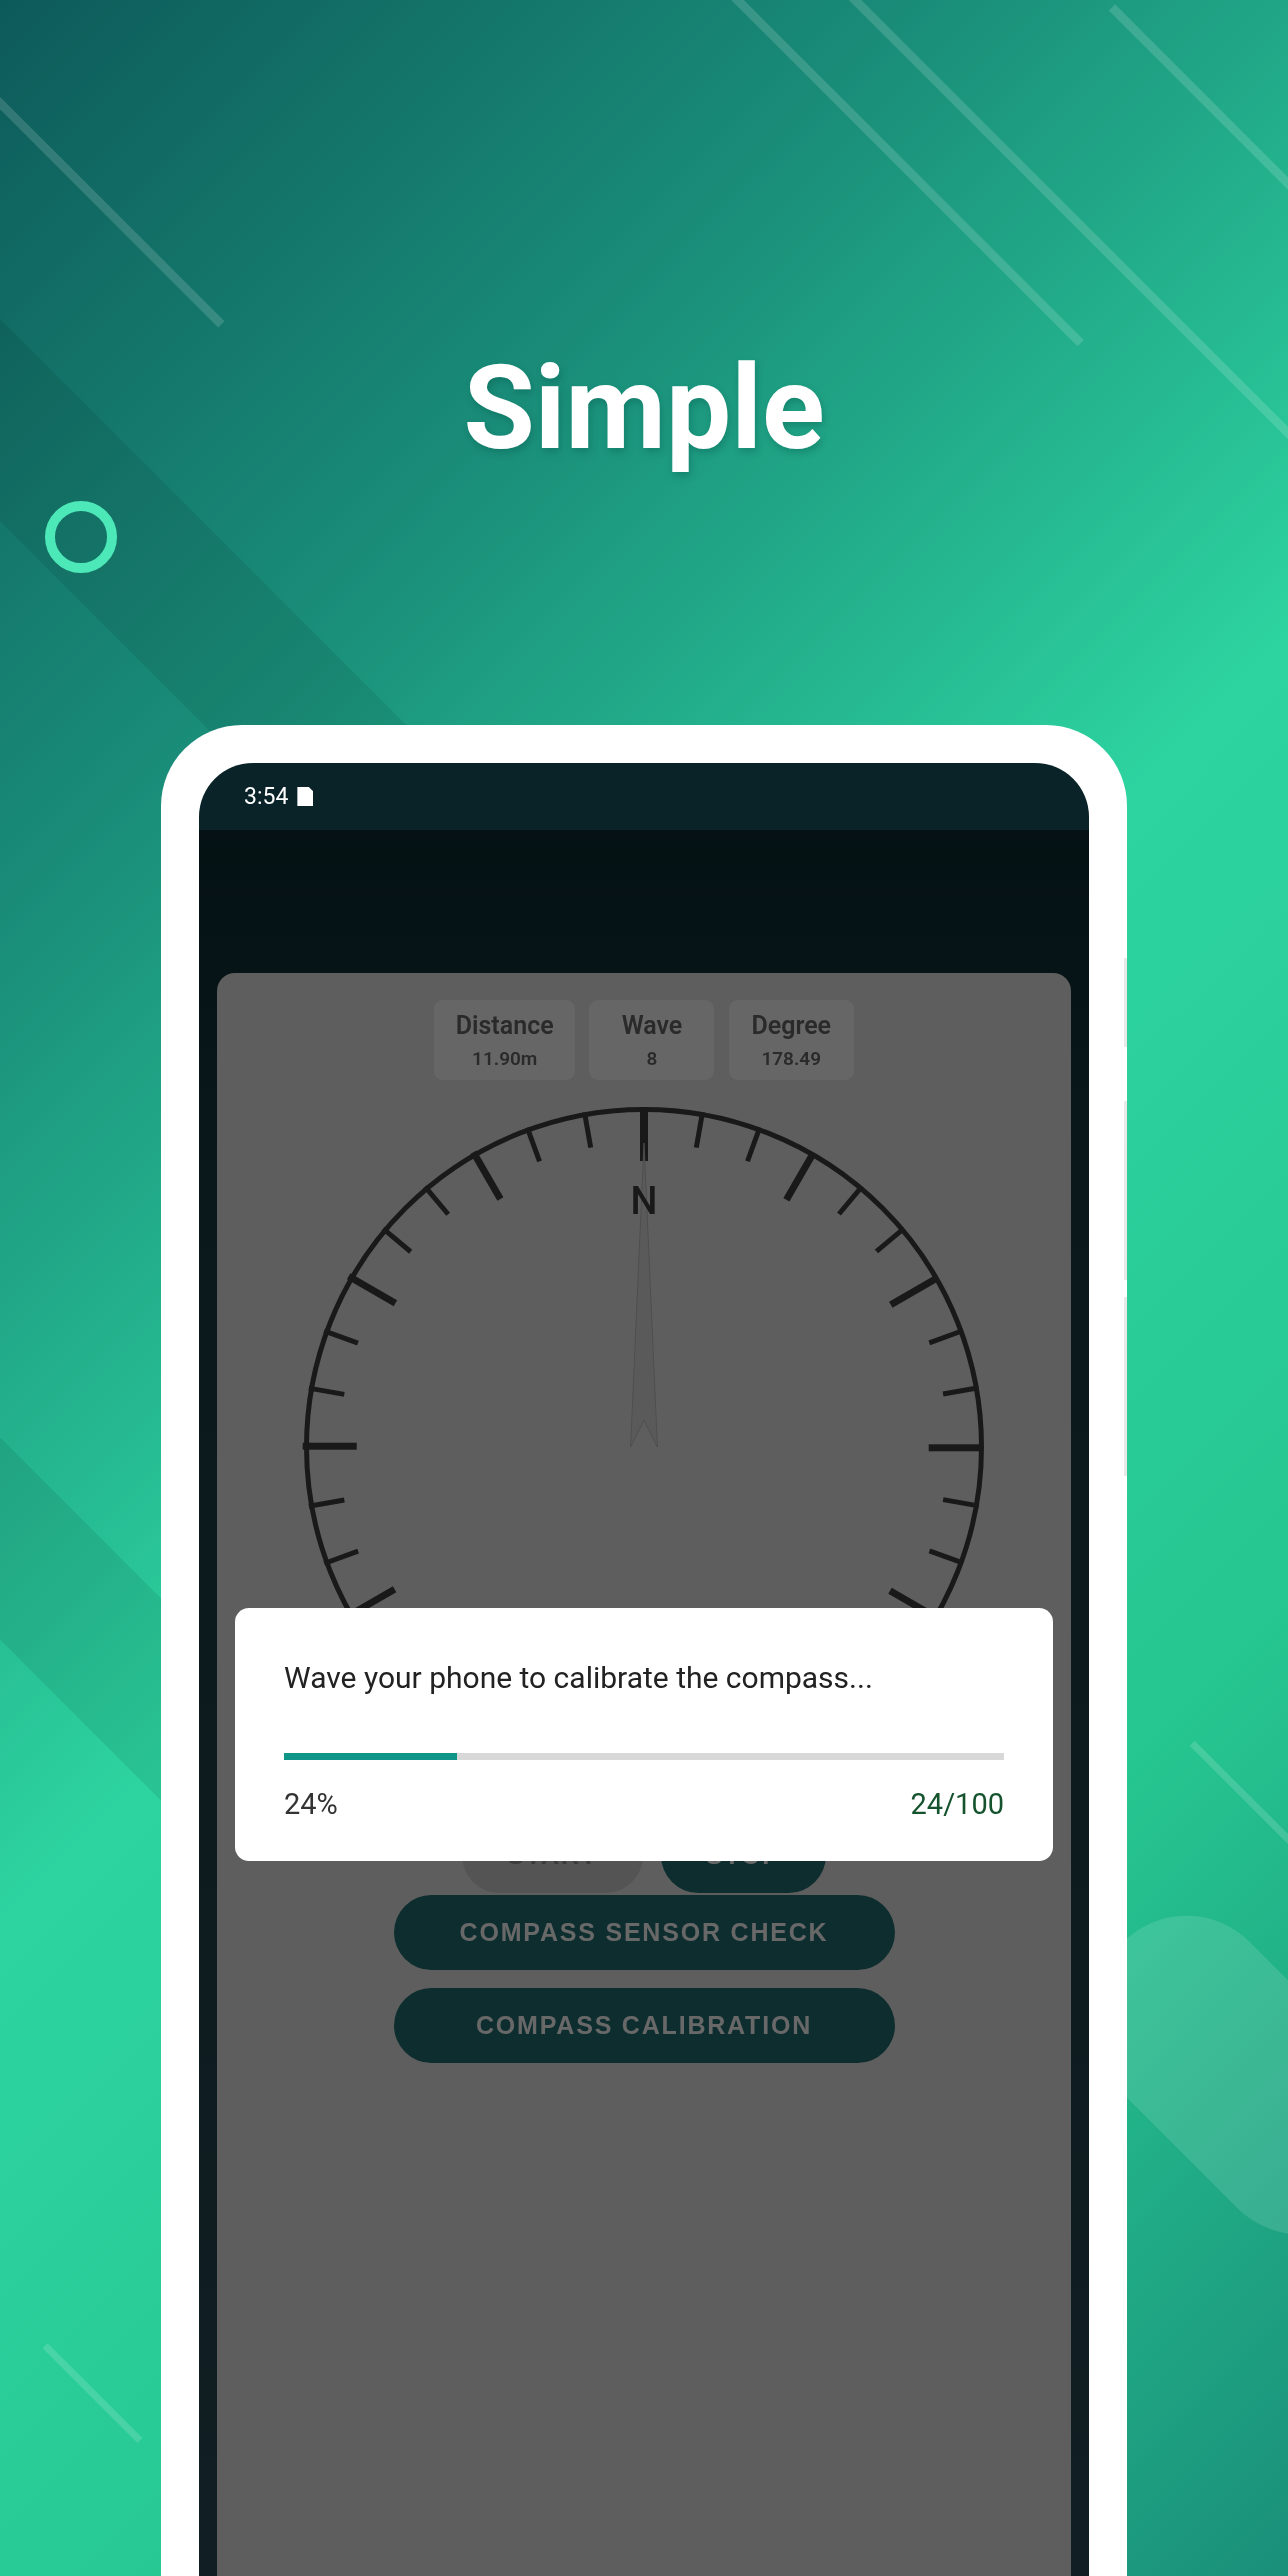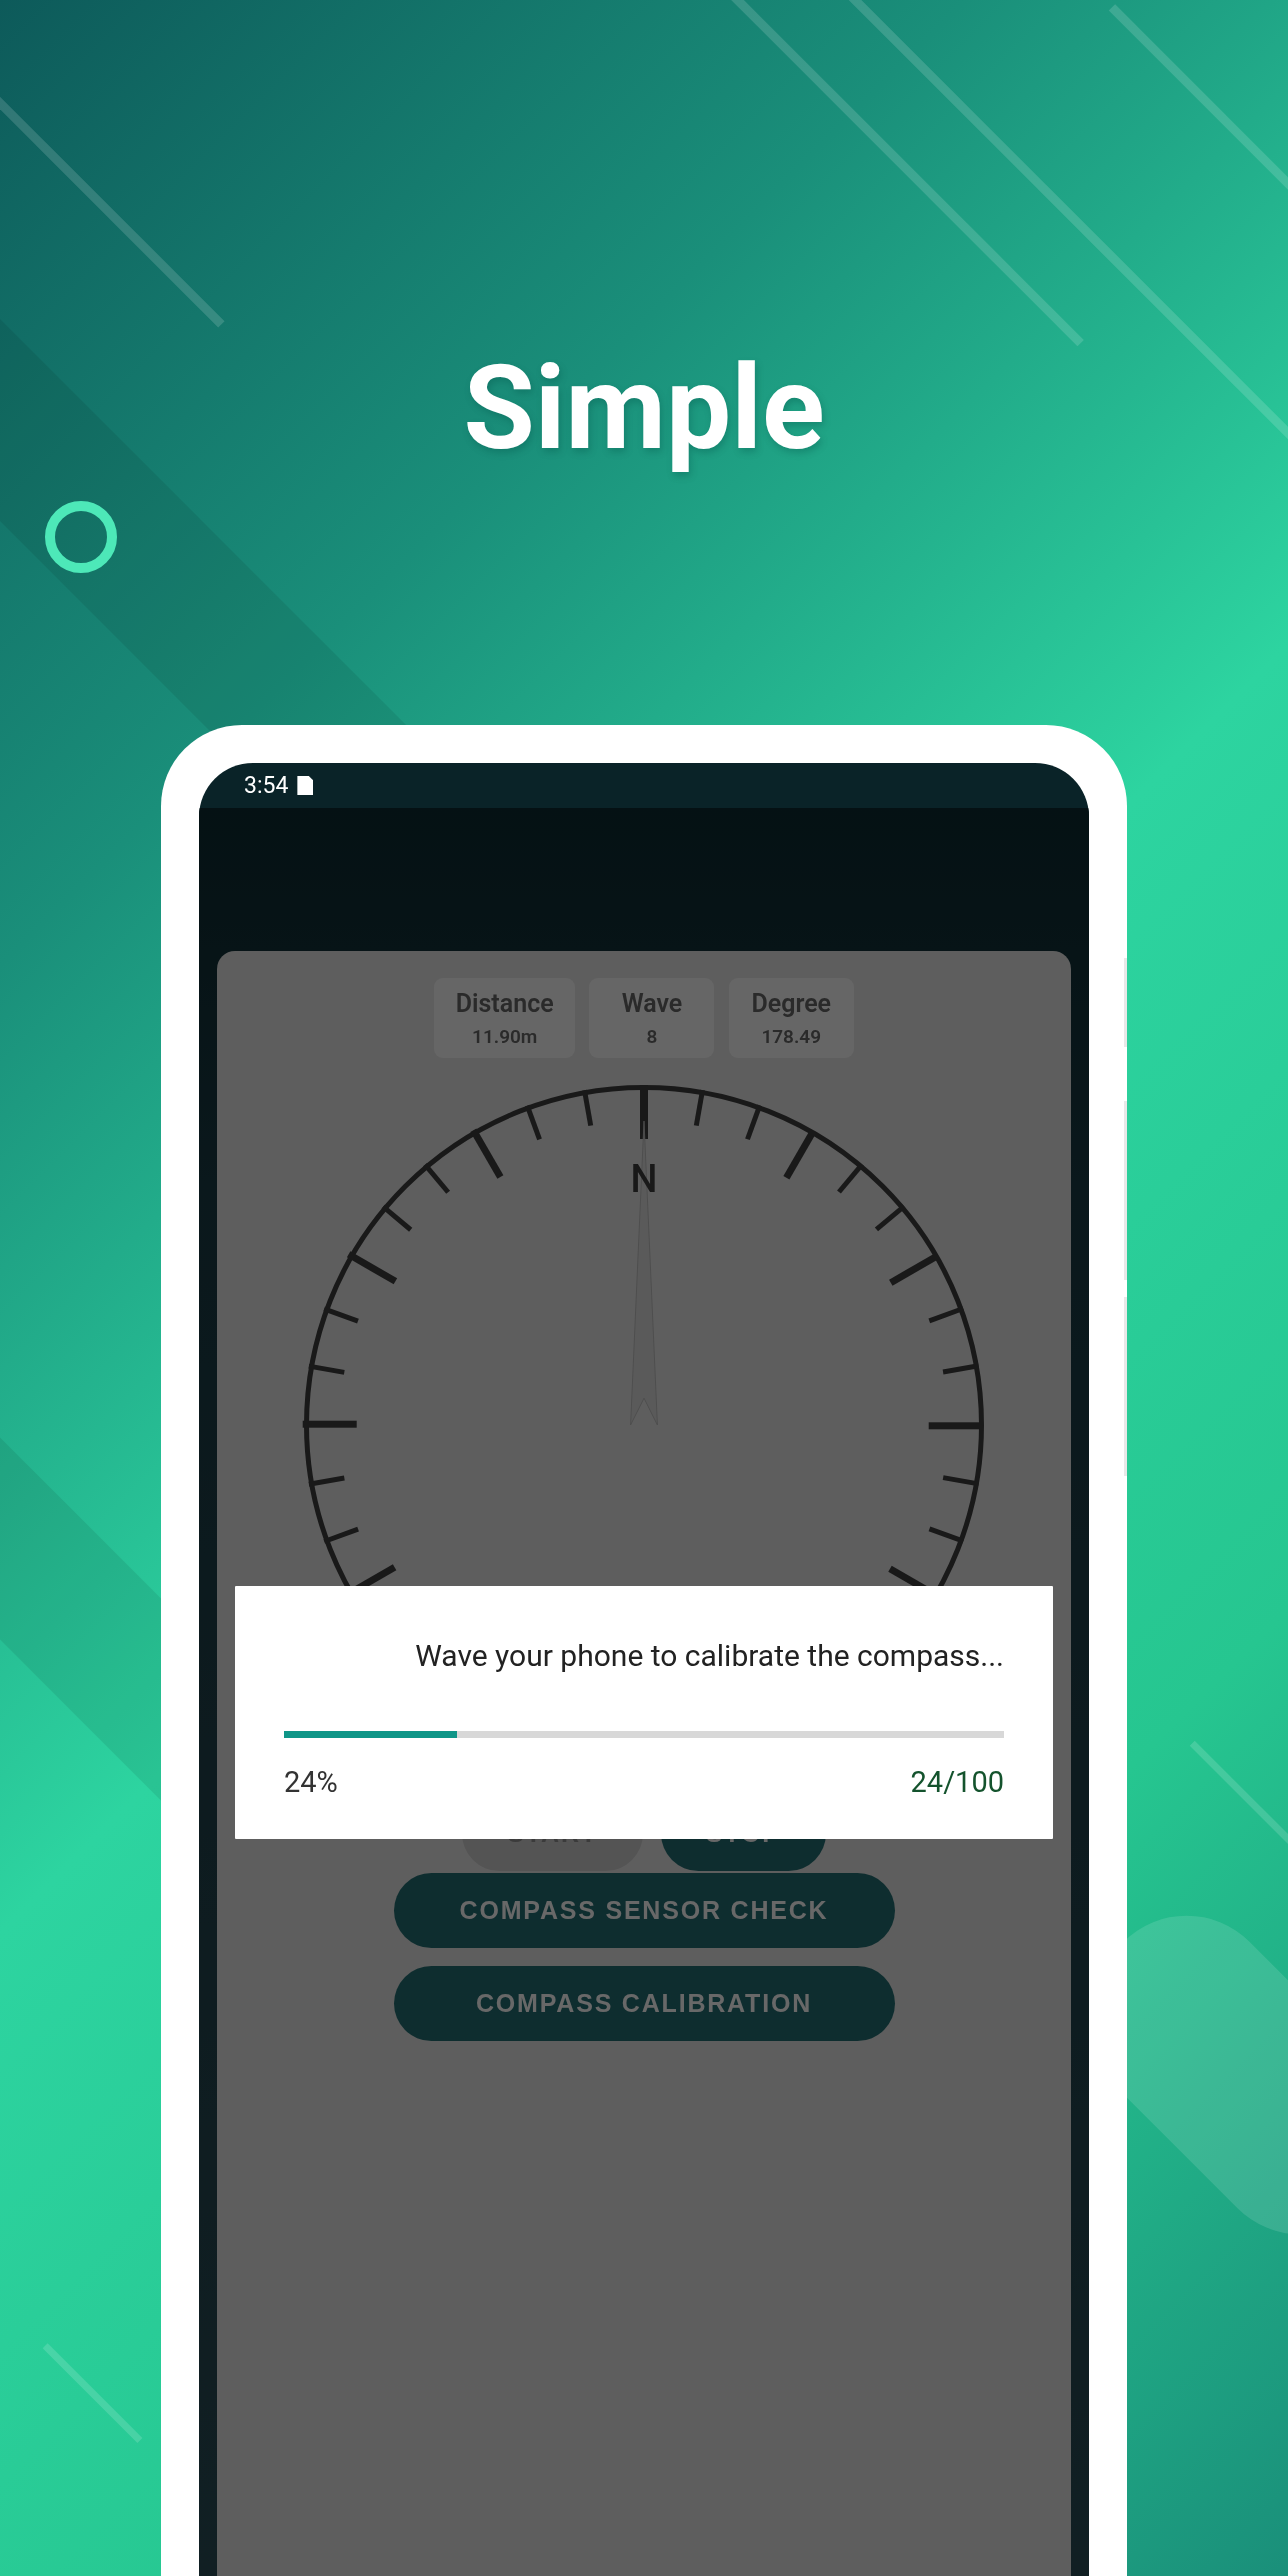--- a/index.html
+++ b/index.html
@@ -80,21 +80,21 @@
       left: 38px;
       right: 38px;
       bottom: 0;
       background: #0a2328;
       border-radius: 54px 54px 0 0;
       overflow: hidden;
     }
     
     
     .status-bar {
-      height: 45px;
+      height: 67px;
       display: flex;
       align-items: center;
       justify-content: space-between;
       padding: 0 45px;
       color: #fff;
       font-size: 23px;
     }
     .status-left {
       display: flex;
       align-items: center;
@@ -242,23 +242,22 @@
       display: flex;
       align-items: center;
       justify-content: center;
     }
     .modal {
       position: absolute;
       top: 778px;
       left: 36px;
       right: 36px;
       background: #ffffff;
-      border-radius: 1px;
+      border-radius: 14px;
       padding: 49px 49px 40px 49px;
-      text-align: right;
     }
     .modal-text {
       font-size: 30px;
       color: #222;
       line-height: 1.4;
       margin-bottom: 54px;
     }
     .progress-bar {
       width: 100%;
       height: 7.2px;

